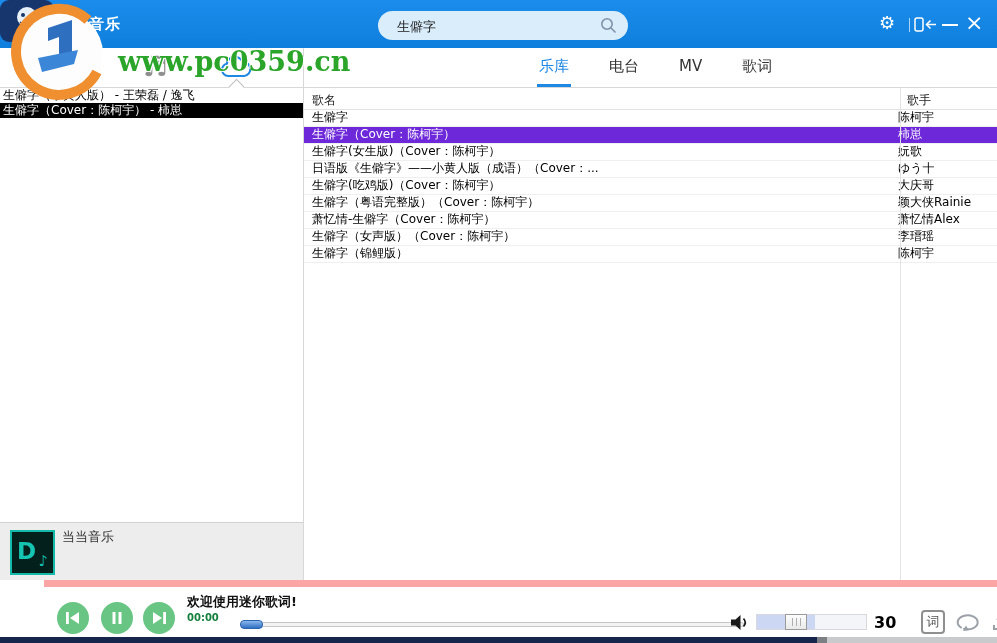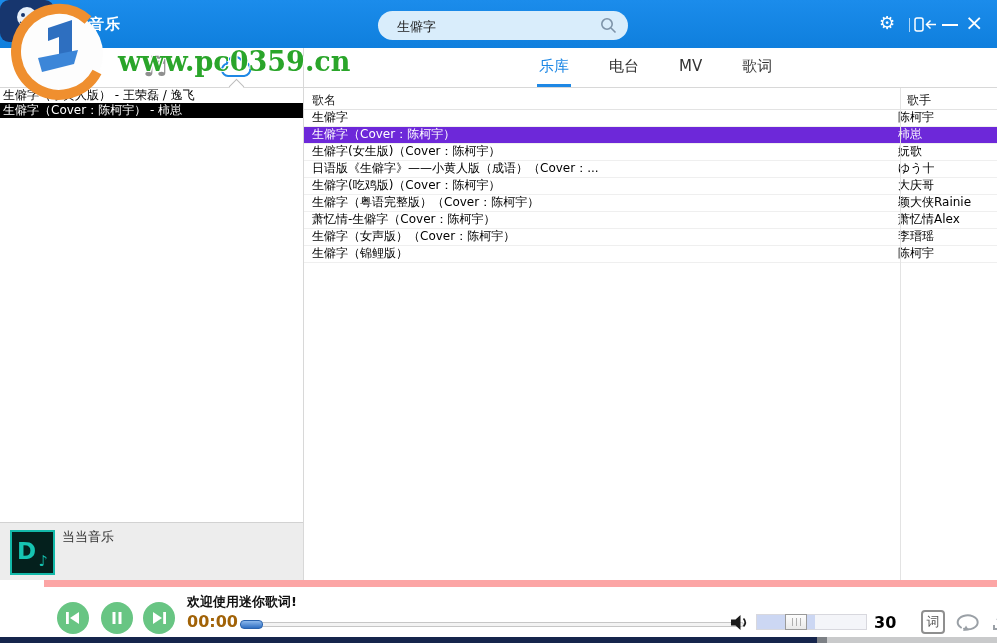--- a/index.html
+++ b/index.html
@@ -56,21 +56,21 @@
   .trow .artist{position:absolute;left:594px;right:2px;overflow:hidden;}
   .trow.selected{background:#6d28d9;color:#fff;}
   .col-divider{position:absolute;left:900px;top:88px;height:492px;width:1px;background:#e3e3e3;}
 
   
   .player{position:absolute;left:0;top:580px;right:0;height:57px;background:#fff;border-top:7px solid #fca5a5;box-sizing:content-box;margin-left:44px;}
   .pbtn{position:absolute;width:32px;height:32px;border-radius:50%;background:#68c583;top:15px;
         display:flex;align-items:center;justify-content:center;}
   .pbtn.prev{left:13px;} .pbtn.pause{left:57px;} .pbtn.next{left:99px;}
   .status-text{position:absolute;left:143px;top:6px;font-weight:bold;font-size:13px;color:#111;}
-  .time-text{position:absolute;left:143px;top:25px;font-weight:bold;font-size:16px;color:#a16207;}
+  .time-text{position:absolute;left:143px;top:25px;font-weight:bold;font-size:10px;color:#15803d;}
   .progress-track{position:absolute;left:196px;top:35px;width:504px;height:5px;background:#f3f3f3;
                   border:1px solid #c6c6c6;border-radius:3px;box-sizing:border-box;}
   .progress-thumb{position:absolute;left:196px;top:33px;width:23px;height:9px;border-radius:4px;
                   background:linear-gradient(180deg,#8cb8ec,#2f6fc2);border:1px solid #2a63ae;box-sizing:border-box;}
   .speaker-icon{position:absolute;left:686px;top:27px;}
   .vol-track{position:absolute;left:712px;top:27px;width:111px;height:16px;background:#f4f5f9;border:1px solid #d8d8de;box-sizing:border-box;}
   .vol-fill{position:absolute;left:0;top:0;width:58px;height:14px;background:#ccd7f3;}
   .vol-thumb{position:absolute;left:28px;top:-1px;width:22px;height:16px;background:linear-gradient(180deg,#fdfdfd,#e9e9e9);
              border:1px solid #9a9a9a;box-sizing:border-box;}
   .vol-thumb i{position:absolute;top:3px;bottom:3px;width:1px;background:#aeaeae;}

